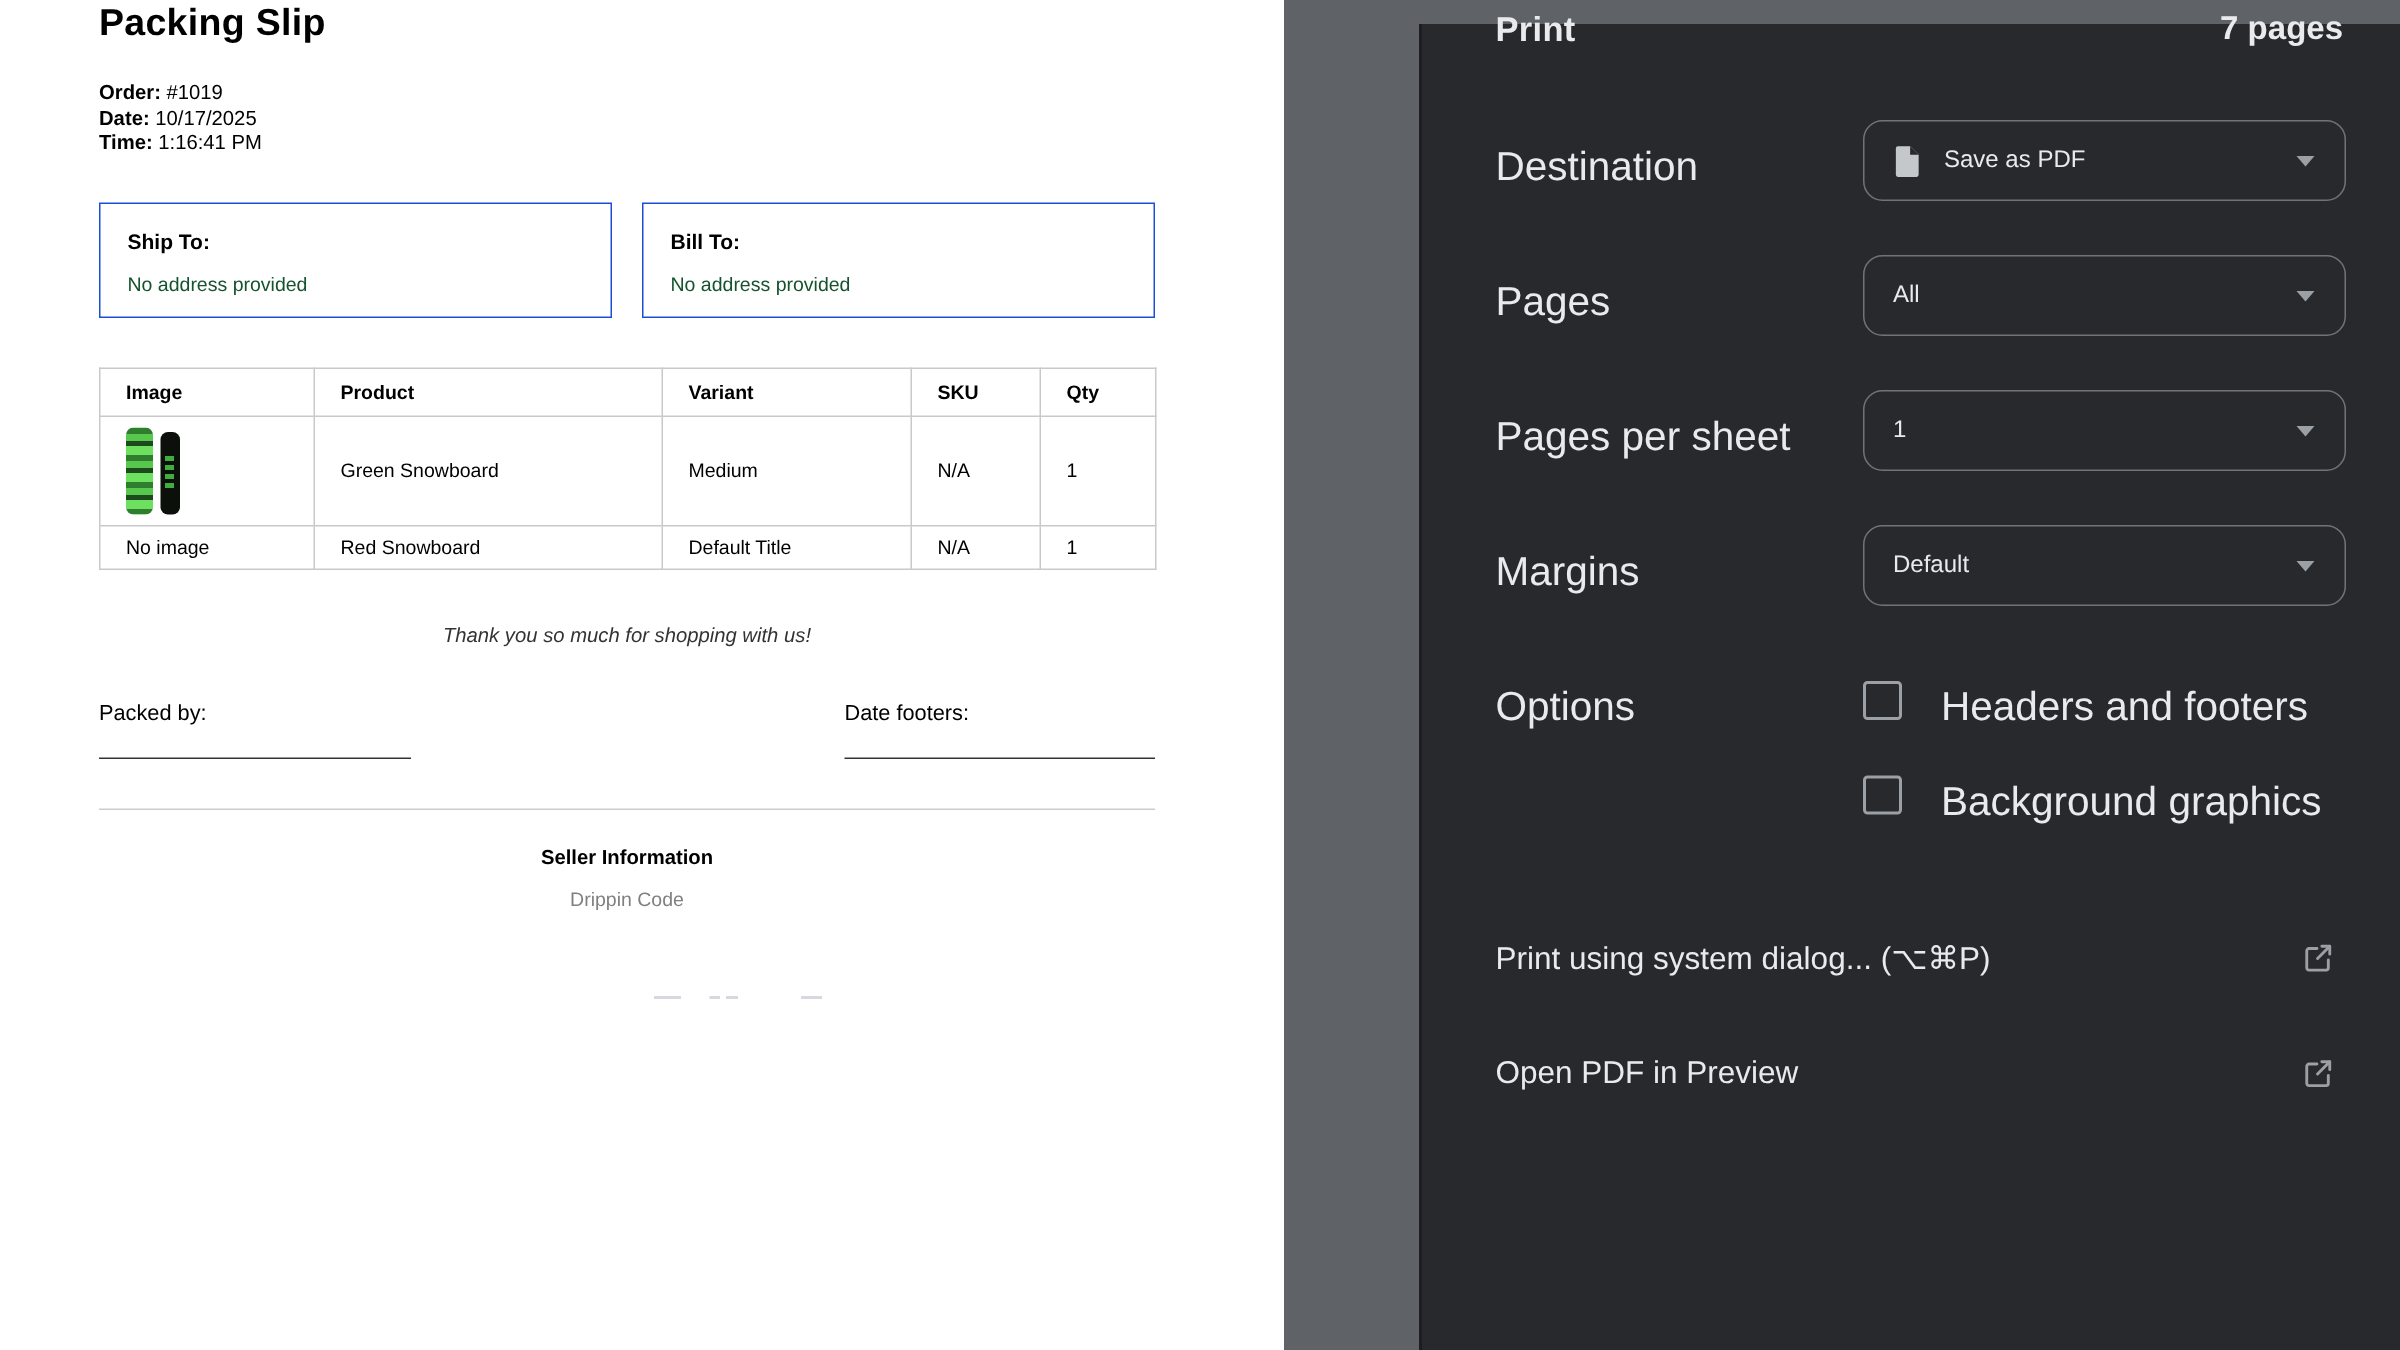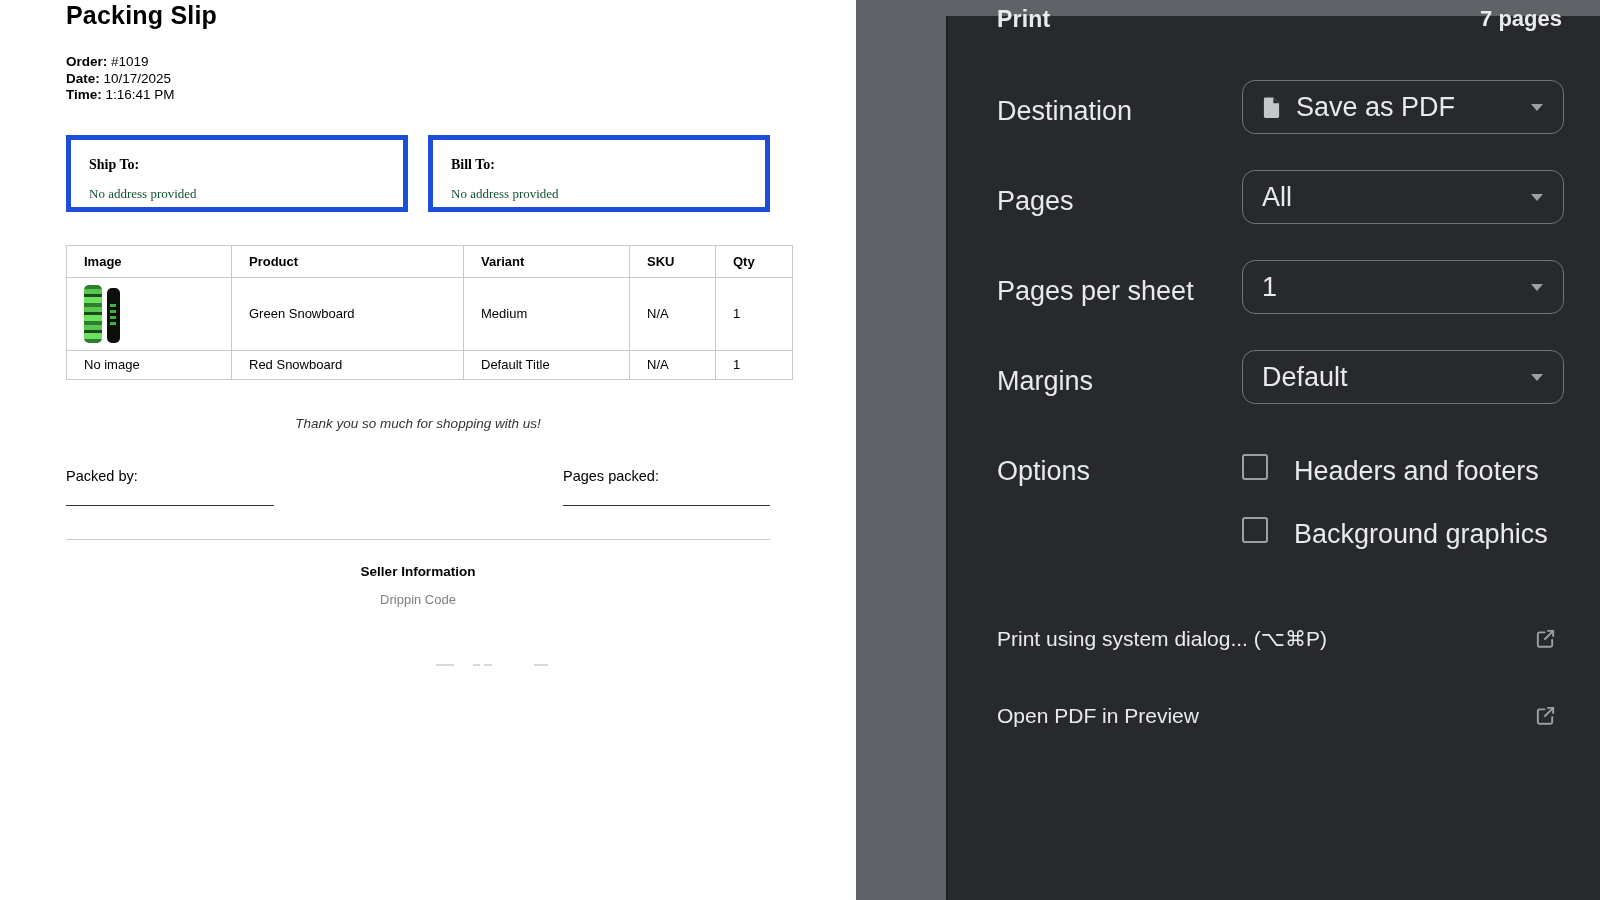--- a/index.html
+++ b/index.html
@@ -10,28 +10,28 @@
   .preview-backdrop { position:absolute; left:0; top:0; width:946px; height:900px; background:#5f6368; }
   .page { position:absolute; left:0; top:0; width:856px; height:900px; background:#ffffff; color:#000; }
   .page-inner { padding:0 86px 0 66px; }
 
   .doc-title { font-size:25px; font-weight:bold; margin-top:1px; letter-spacing:.2px; }
 
   .meta { margin-top:24px; font-size:13.5px; line-height:16.5px; }
   .meta b { font-weight:bold; }
 
   .addr-row { display:flex; gap:20px; margin-top:31px; }
-  .addr-box { width:407px; height:77px; border:5px solid #1d4ed8; padding:17px 18px;font-family:Liberation Serif, serif; }
+  .addr-box { width:407px; height:77px; border:1px solid #1d4ed8; padding:17px 18px; }
   .addr-label { font-size:14px; font-weight:bold; }
   .addr-value { font-size:13px; margin-top:13px; color:#14532d; }
 
   table.items { border-collapse:collapse; margin-top:33px; width:704px; table-layout:fixed; }
   table.items th, table.items td { border:1px solid #c9c9c9; font-size:13px; text-align:left; padding:0 0 0 17px; }
   table.items th { font-weight:bold; height:32px; }
-  .col-image { width:165px; } .col-product { width:232px; } .col-variant { width:166px; }
+  .col-image { width:143px; } .col-product { width:232px; } .col-variant { width:166px; }
   .col-sku { width:86px; } .col-qty { width:77px; }
   tr.row-1 td { height:72px; }
   tr.row-2 td { height:29px; }
   td.qty, th.qty-h { padding-right:13px; }
   td.qty { text-align:right; padding-left:0; }
 
   .thumb { display:flex; gap:5px; align-items:flex-end; height:58px; margin:7px 0; }
   .board-green { width:18px; height:58px; border-radius:5px;
     background:repeating-linear-gradient(180deg,#2f7d2f 0 4px,#57c84d 4px 9px,#1c4a1c 9px 12px,#6ee05f 12px 18px); }
   .board-black { width:13px; height:55px; border-radius:5px; background:#0c100b; position:relative; }
@@ -60,21 +60,21 @@
 
   .panel-header { position:absolute; top:-10px; left:49px; right:38px; display:flex;
                   justify-content:space-between; align-items:flex-start; }
   .panel-title { font-size:23px; font-weight:bold; letter-spacing:.2px; }
   .page-count { font-size:22px; font-weight:bold; }
 
   .field-label { position:absolute; left:49px; font-size:27px; color:#e8eaed; }
 
   .dropdown { position:absolute; left:294px; width:322px; height:54px; border:1px solid #70747a;
               border-radius:13px; display:flex; align-items:center; padding:0 20px 0 19px; cursor:pointer; }
-  .dropdown .dd-text { font-size:27px; color:#e8eaed; flex:1; }
+  .dropdown .dd-text { font-size:16px; color:#e8eaed; flex:1; }
   .caret { width:0; height:0; border-left:6px solid transparent; border-right:6px solid transparent;
            border-top:7px solid #9aa0a6; }
   .dd-icon { width:19px; height:23px; margin-right:15px; flex:none; }
 
   .checkbox { position:absolute; left:294px; width:26px; height:26px; border:2.5px solid #9aa0a6;
               border-radius:3px; background:transparent; cursor:pointer; }
   .cb-label { position:absolute; left:346px; font-size:27px; }
 
   .action-row-text { position:absolute; left:49px; font-size:21px; cursor:pointer; }
   .ext-icon { position:absolute; left:586px; width:23px; height:23px; cursor:pointer; }
@@ -132,21 +132,21 @@
           <td>N/A</td>
           <td class="qty">1</td>
         </tr>
       </tbody>
         </table>
 
       <div class="thanks">Thank you so much for shopping with us!</div>
 
       <div class="sig-row">
         <div class="sig left">Packed by:</div>
-        <div class="sig right">Pages packed:</div>
+        <div class="sig right">Date footers:</div>
       </div>
 
       <hr class="divider">
 
       <div class="seller-title">Seller Information</div>
       <div class="seller-name">Drippin Code</div>
 
       <div class="faint-marks">
         <i class="fm1"></i>
           <i class="fm2"></i>

